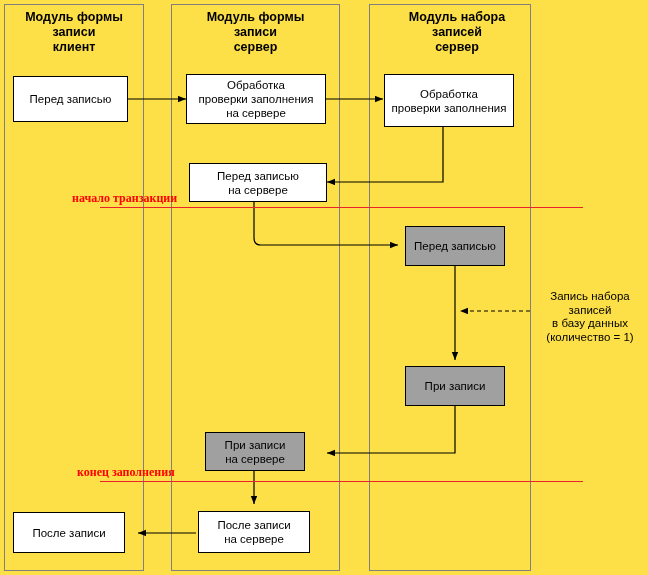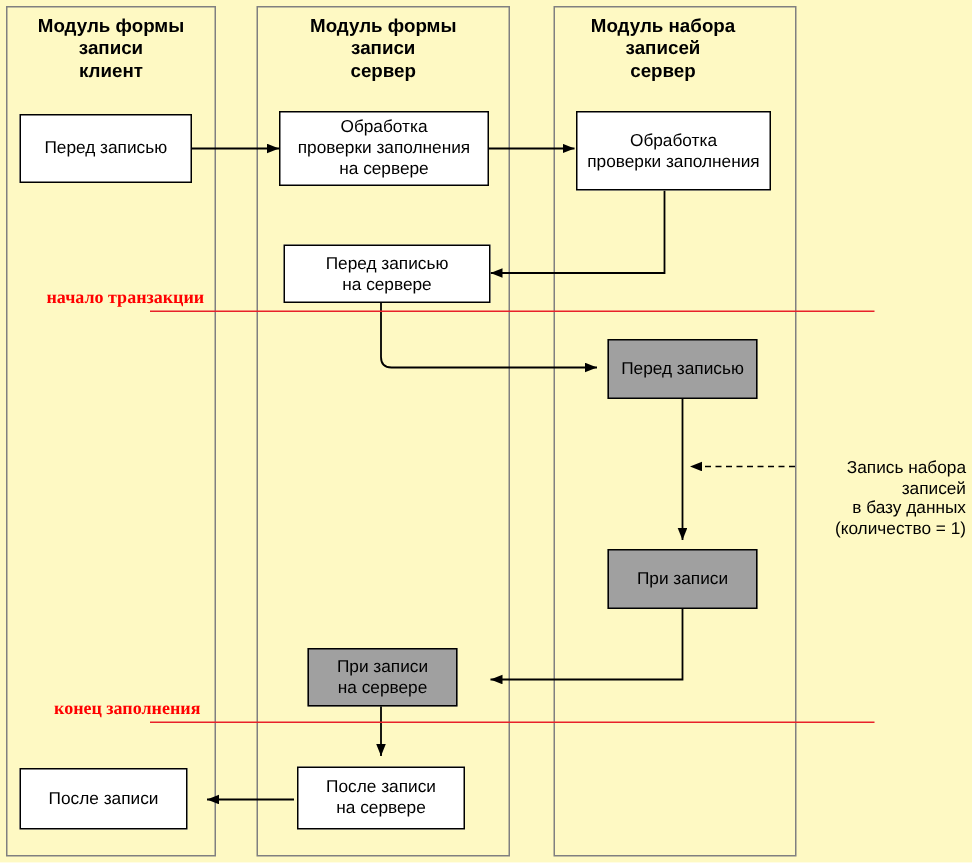--- a/index.html
+++ b/index.html
@@ -4,21 +4,21 @@
 <style>
   html, body {
     margin: 0;
     padding: 0;
     background: #ffffff;
   }
   #canvas {
     position: relative;
     width: 648px;
     height: 575px;
-    background: #fef9c3;
+    background: #fde047;
     font-family: "Liberation Sans", sans-serif;
     overflow: hidden;
   }
   .lane {
     position: absolute;
     border: 1px solid #808080;
     box-sizing: border-box;
     background: transparent;
   }
   .lane-title {
@@ -56,20 +56,21 @@
     border-top: 1px solid #e8212a;
   }
   .redlabel {
     position: absolute;
     font-family: "Liberation Serif", serif;
     font-weight: bold;
     font-size: 12px;
     line-height: 13px;
     color: #ff0000;
     white-space: nowrap;
+    margin-left: 41px;
   }
   .annotation {
     position: absolute;
     text-align: center;
     font-family: "Liberation Sans", sans-serif;
     font-size: 11.5px;
     line-height: 13.5px;
     color: #000000;
     white-space: pre-line;
   }
@@ -90,21 +91,21 @@
   <div class="lane" style="left:4px; top:4px; width:140px; height:567px;"></div>
   <div class="lane" style="left:171px; top:4px; width:169px; height:567px;"></div>
   <div class="lane" style="left:369px; top:4px; width:162px; height:567px;"></div>
 
   <div class="lane-title" style="left:4px; top:10px; width:140px;">Модуль формы
 записи
 клиент</div>
   <div class="lane-title" style="left:171px; top:10px; width:169px;">Модуль формы
 записи
 сервер</div>
-  <div class="lane-title" style="left:375px; top:10px; width:134px;">Модуль набора
+  <div class="lane-title" style="left:390px; top:10px; width:134px;">Модуль набора
 записей
 сервер</div>
 
   <svg class="edges" viewBox="0 0 648 575">
     <defs>
       <marker id="arrow" markerWidth="9" markerHeight="9" refX="8" refY="3.2" orient="auto" markerUnits="userSpaceOnUse">
         <path d="M0,0 L8,3.2 L0,6.4 z" fill="#000000"></path>
       </marker>
       <marker id="arrow-dash" markerWidth="9" markerHeight="9" refX="8" refY="3.2" orient="auto" markerUnits="userSpaceOnUse">
         <path d="M0,0 L8,3.2 L0,6.4 z" fill="#000000"></path>
@@ -153,18 +154,18 @@
 на сервере</div>
 
   <div class="node" style="left:13px; top:512px; width:112px; height:41px;">После записи</div>
 
   <div class="redline" style="left:100px; top:207px; width:483px;"></div>
   <div class="redlabel" style="left:31px; top:192px;">начало транзакции</div>
 
   <div class="redline" style="left:100px; top:481px; width:483px;"></div>
   <div class="redlabel" style="left:36px; top:466px;">конец заполнения</div>
 
-  <div class="annotation" style="left:536px; top:306px; width:108px;text-align:right;">Запись набора
+  <div class="annotation" style="left:536px; top:290px; width:108px;">Запись набора
 записей
 в базу данных
 (количество = 1)</div>
 
 </div>
 
 </body></html>

